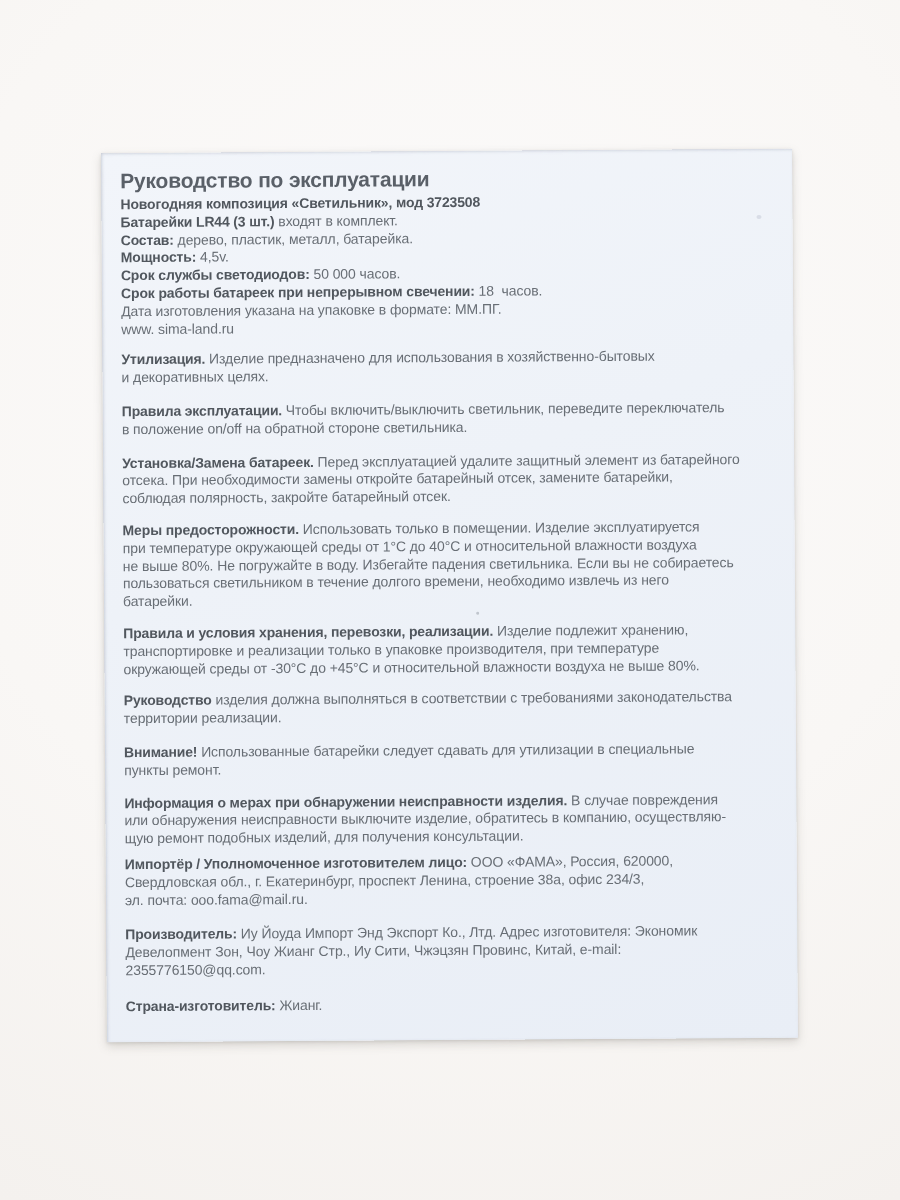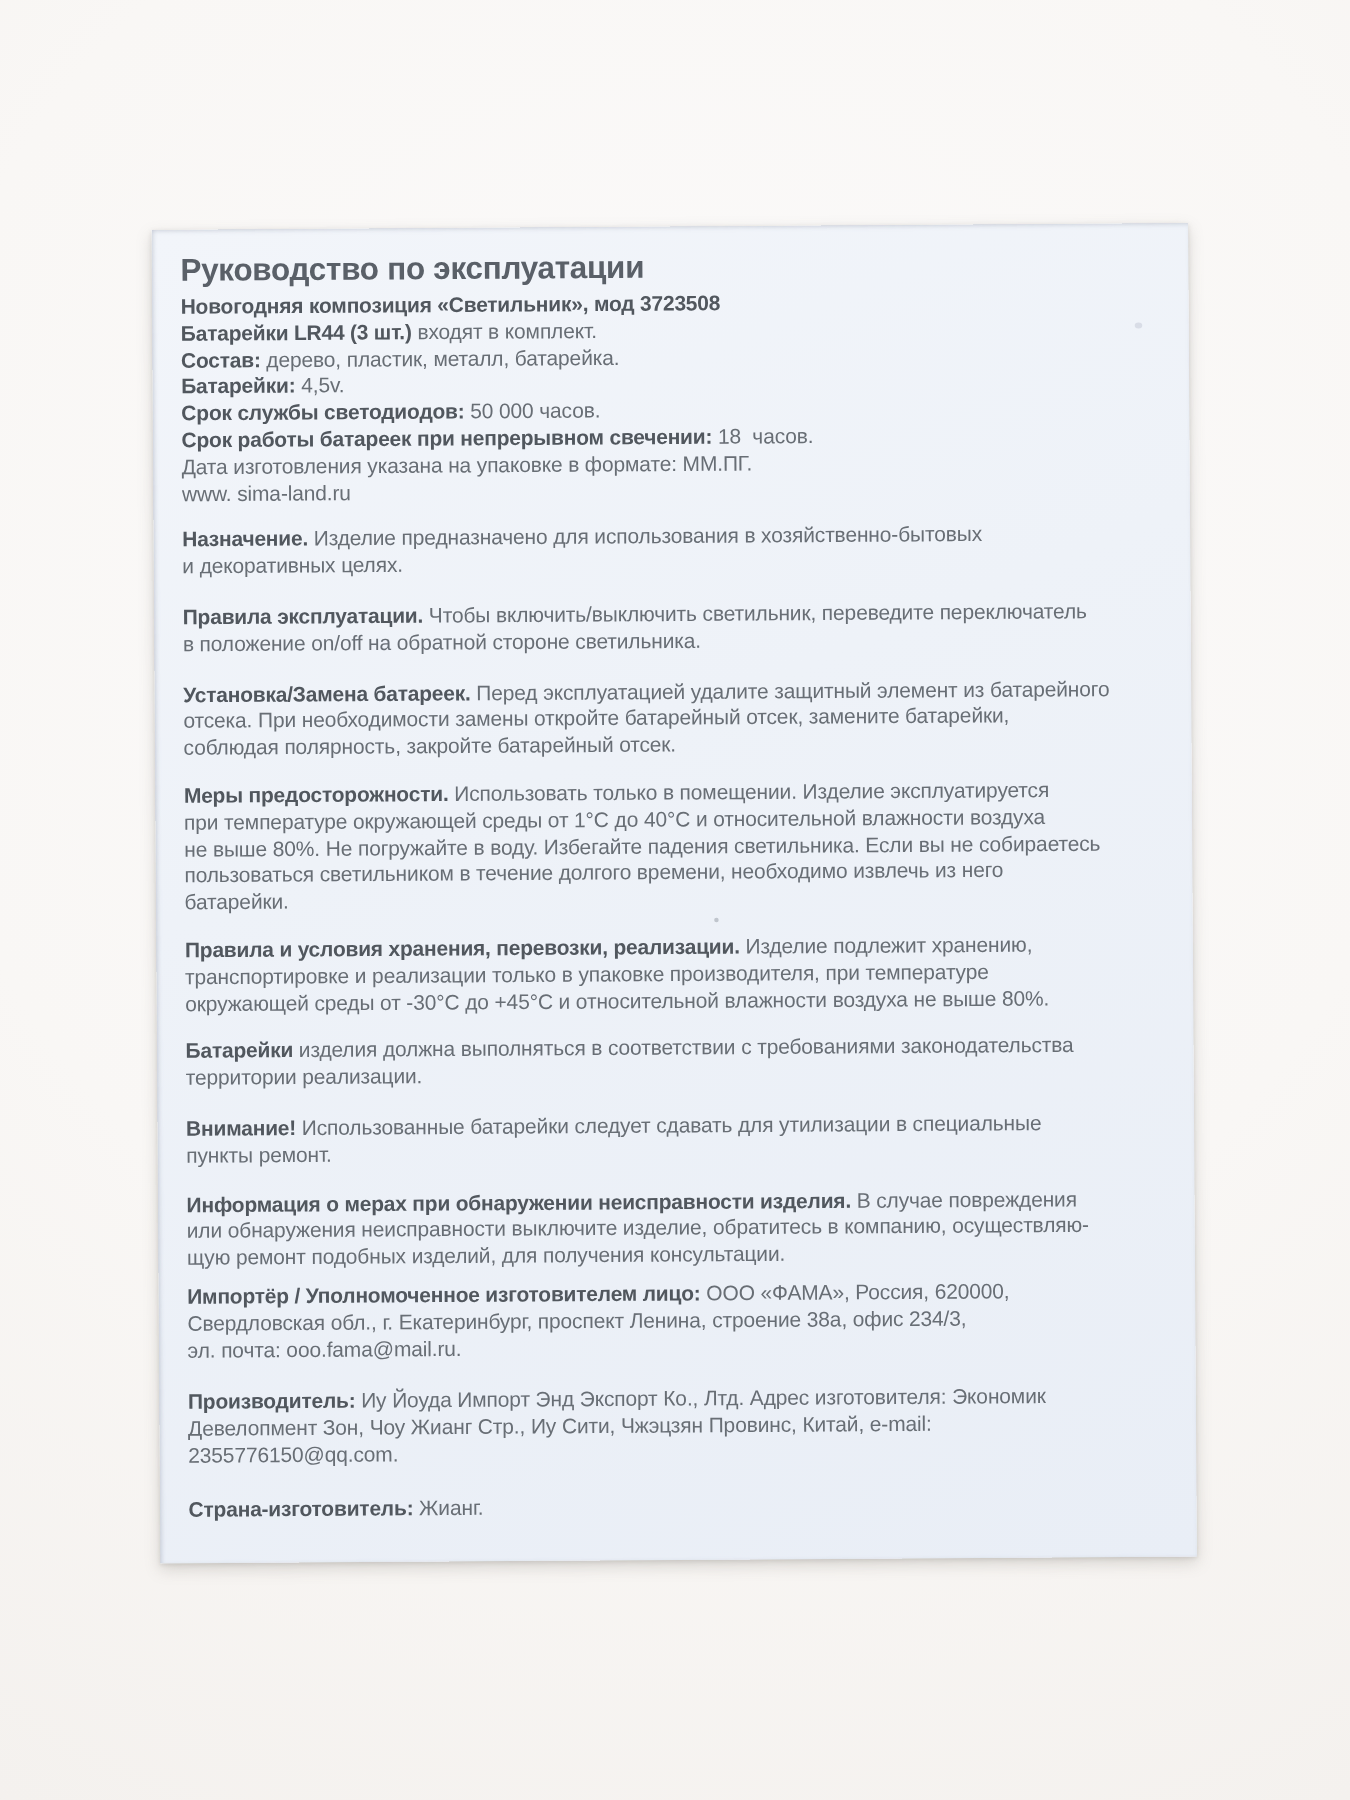--- a/index.html
+++ b/index.html
@@ -88,29 +88,29 @@
 
 <div class="scene">
   <div class="paper">
 
     <h1 class="title">Руководство по эксплуатации</h1>
 
     <div class="specs">
       <div class="ln"><b>Новогодняя композиция «Светильник», мод 3723508</b><span></span></div>
       <div class="ln"><b>Батарейки LR44 (3 шт.)</b><span> входят в комплект.</span></div>
       <div class="ln"><b>Состав:</b><span> дерево, пластик, металл, батарейка.</span></div>
-      <div class="ln"><b>Батарейки:</b><span> 4,5v.</span></div>
+      <div class="ln"><b>Мощность:</b><span> 4,5v.</span></div>
       <div class="ln"><b>Срок службы светодиодов:</b><span> 50 000 часов.</span></div>
       <div class="ln"><b>Срок работы батареек при непрерывном свечении:</b><span> 18  часов.</span></div>
       <div class="ln"><b></b><span>Дата изготовления указана на упаковке в формате: ММ.ПГ.</span></div>
       <div class="ln"><b></b><span>www. sima-land.ru</span></div>
     </div>
 
     <div class="para gap-16">
-      <div class="ln"><b>Назначение.</b><span> Изделие предназначено для использования в хозяйственно-бытовых</span></div>
+      <div class="ln"><b>Утилизация.</b><span> Изделие предназначено для использования в хозяйственно-бытовых</span></div>
       <div class="ln"><b></b><span>и декоративных целях.</span></div>
     </div>
 
     <div class="para gap-16">
       <div class="ln"><b>Правила эксплуатации.</b><span> Чтобы включить/выключить светильник, переведите переключатель</span></div>
       <div class="ln"><b></b><span>в положение on/off на обратной стороне светильника.</span></div>
     </div>
 
     <div class="para gap-14">
       <div class="ln"><b>Установка/Замена батареек.</b><span> Перед эксплуатацией удалите защитный элемент из батарейного</span></div>
@@ -126,21 +126,21 @@
       <div class="ln"><b></b><span>батарейки.</span></div>
     </div>
 
     <div class="para gap-14">
       <div class="ln"><b>Правила и условия хранения, перевозки, реализации.</b><span> Изделие подлежит хранению,</span></div>
       <div class="ln"><b></b><span>транспортировке и реализации только в упаковке производителя, при температуре</span></div>
       <div class="ln"><b></b><span>окружающей среды от -30°С до +45°С и относительной влажности воздуха не выше 80%.</span></div>
     </div>
 
     <div class="para gap-16">
-      <div class="ln"><b>Батарейки</b><span> изделия должна выполняться в соответствии с требованиями законодательства</span></div>
+      <div class="ln"><b>Руководство</b><span> изделия должна выполняться в соответствии с требованиями законодательства</span></div>
       <div class="ln"><b></b><span>территории реализации.</span></div>
     </div>
 
     <div class="para">
       <div class="ln"><b>Внимание!</b><span> Использованные батарейки следует сдавать для утилизации в специальные</span></div>
       <div class="ln"><b></b><span>пункты ремонт.</span></div>
     </div>
 
     <div class="para gap-8">
       <div class="ln"><b>Информация о мерах при обнаружении неисправности изделия.</b><span> В случае повреждения</span></div>

